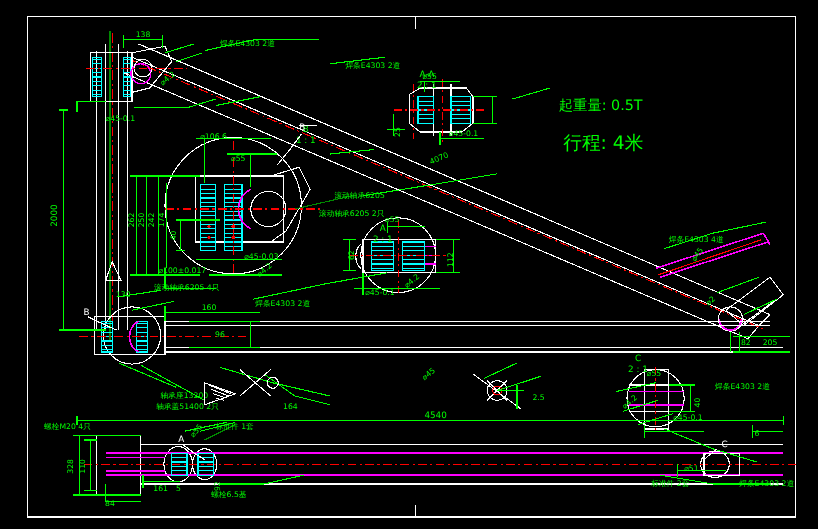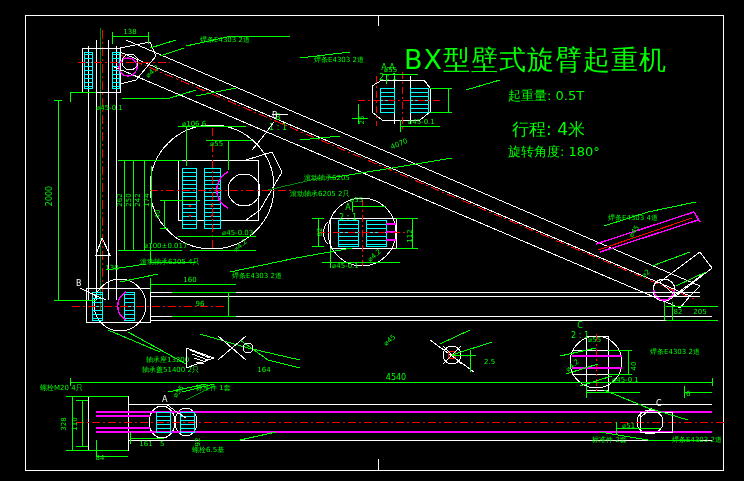--- a/index.html
+++ b/index.html
@@ -445,21 +445,19 @@
     </g>
 
     <g stroke="#ffffff" stroke-width="1" fill="none">
       <path d="M186 348 L214 358 L186 368 Z"></path>
       <path d="M190 350 L210 358 M192 354 L208 360 M194 358 L206 362 M196 362 L204 364"></path>
       <path d="M232 348 L246 336 M232 348 L246 360 M232 348 L218 336 M232 348 L218 360"></path>
       <circle cx="248" cy="348" r="5"></circle>
     </g>
   </svg>
 
-  <div class="ttl" id="title-text">BX型壁式旋臂起重机</div>
 
   <div class="ttl" id="spec1">起重量: 0.5T</div>
 
   <div class="ttl" id="spec2">行程: 4米</div>
 
-  <div class="ttl" id="spec3">旋转角度: 180°</div>
 
 </div>
 
 </body></html>

